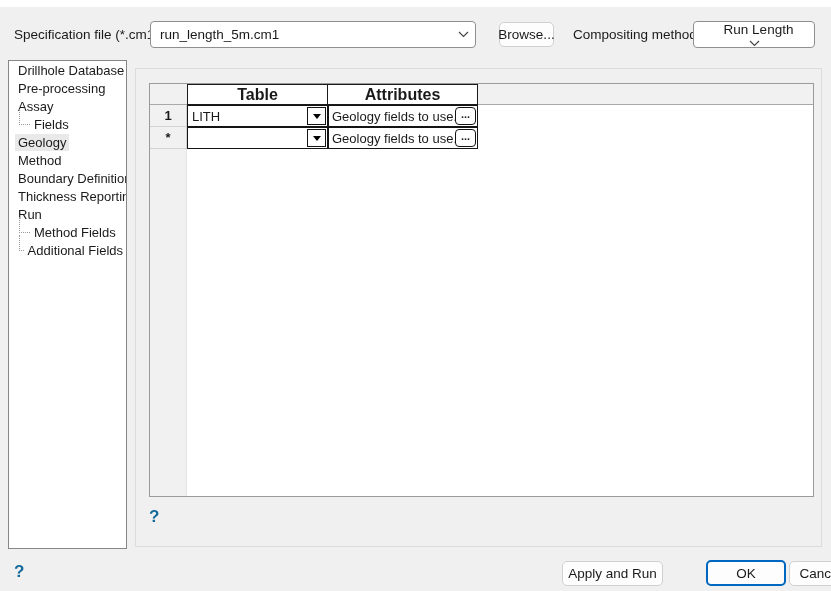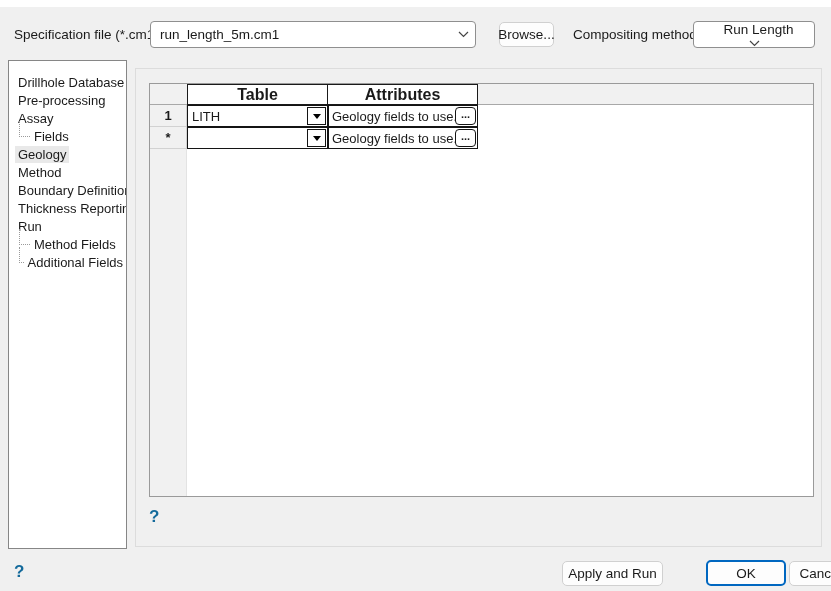--- a/index.html
+++ b/index.html
@@ -25,21 +25,21 @@
   .btn {
     position:absolute; background:#fdfdfd; border:1px solid #d0d0d0;
     border-radius:5px; font-size:13.5px; display:flex; align-items:center;
     justify-content:center; color:#1a1a1a; cursor:default; font-family:inherit;
   }
   .btn.default { border:2px solid #0067c0; }
 
   
   .sidebar {
     position:absolute; left:8px; top:60px; width:119px; height:489px;
-    background:#ffffff; border:1px solid #868686; padding-top:12px;
+    background:#ffffff; border:1px solid #868686; padding-top:0;
     font-size:13px; overflow:hidden;
   }
   .side-item { height:18px; display:flex; align-items:center; padding-left:6px; white-space:nowrap; cursor:default; }
   .side-item .item-label { padding:1px 3px; }
   .side-item.selected .item-label { background:#e9e9e9; }
   .tree-branch {
     display:inline-block; width:11px; height:16px;
     border-left:1px dotted #9a9a9a; border-bottom:1px dotted #9a9a9a;
     margin-left:4px; margin-right:1px; transform:translateY(-7px);
   }

